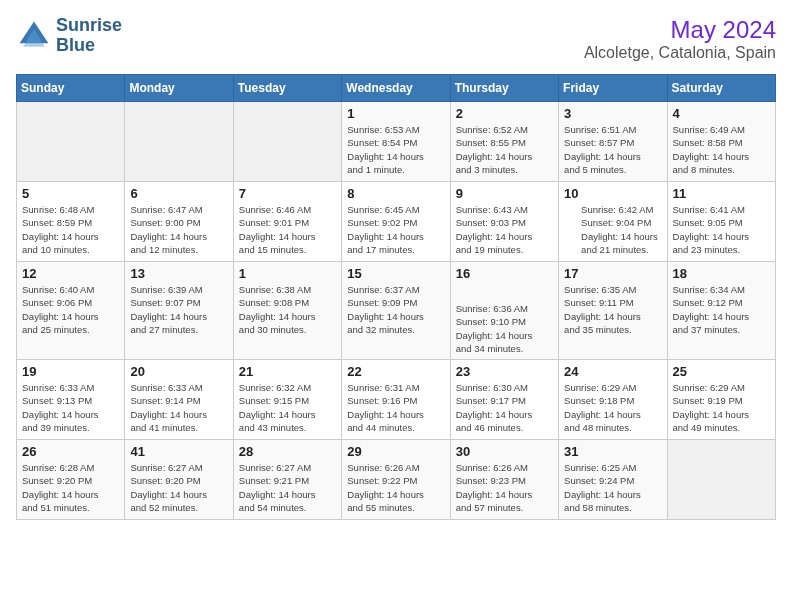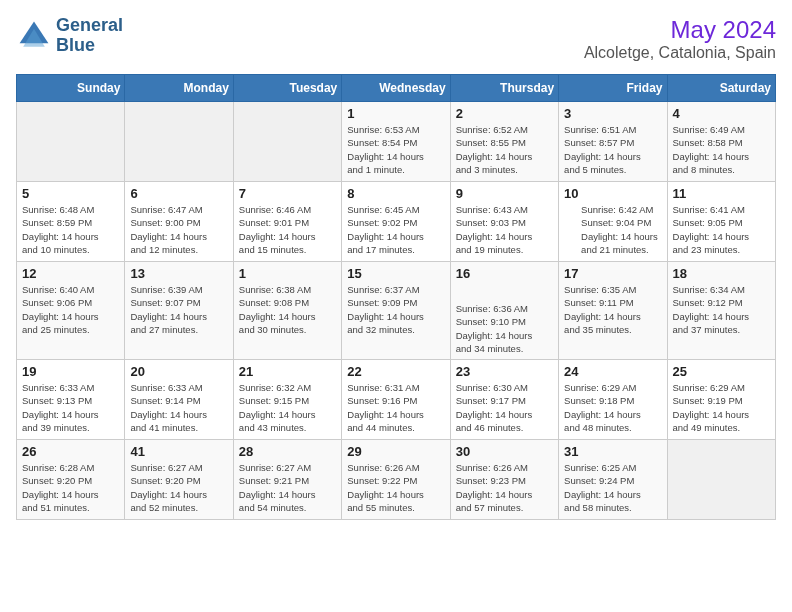--- a/index.html
+++ b/index.html
@@ -48,21 +48,21 @@
       width: 100%;
       border-collapse: collapse;
       table-layout: fixed;
     }
     thead tr th {
       background-color: #3a78b5;
       color: #fff;
       font-size: 12px;
       font-weight: bold;
       padding: 6px 4px;
-      text-align: right;
+      text-align: left;
       border: 1px solid #2a68a5;
     }
     tbody tr td {
       border: 1px solid #ccc;
       vertical-align: top;
       padding: 4px 5px;
       font-size: 10px;
       color: #333;
       height: 80px;
       background: #fff;
@@ -90,21 +90,21 @@
 <body>
 
 <div class="header">
   <div class="logo">
     <svg class="logo-icon" viewBox="0 0 40 40" xmlns="http://www.w3.org/2000/svg">
       <polygon points="20,4 36,28 4,28" fill="#3a78b5"></polygon>
       <polygon points="20,12 32,32 8,32" fill="#5a9fd4" opacity="0.5"></polygon>
     </svg>
     <div>
       <div class="logo-text">
-        <div>General</div>
+        <div>Sunrise</div>
         <div>Blue</div>
       </div>
     </div>
   </div>
   <div class="title-block">
     <div class="month-year">May 2024</div>
     <div class="location">Alcoletge, Catalonia, Spain</div>
   </div>
 </div>
 

